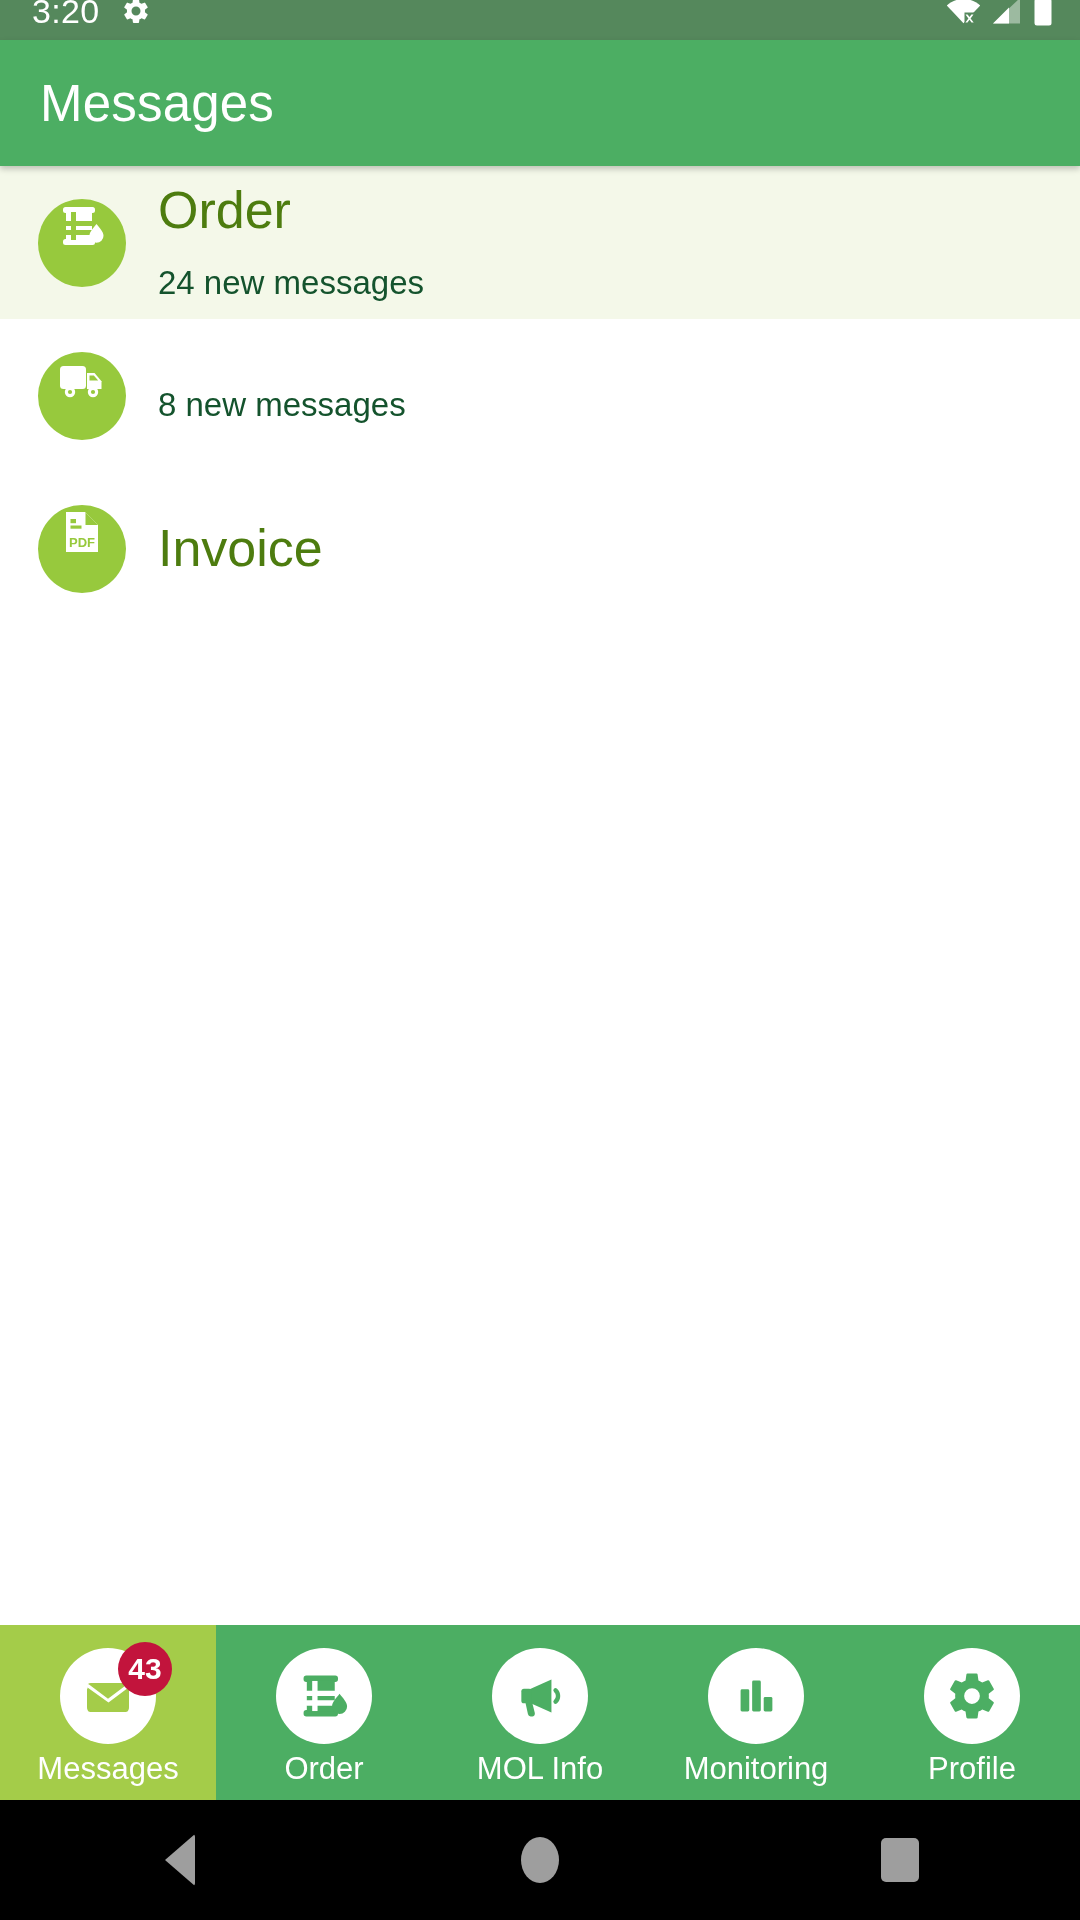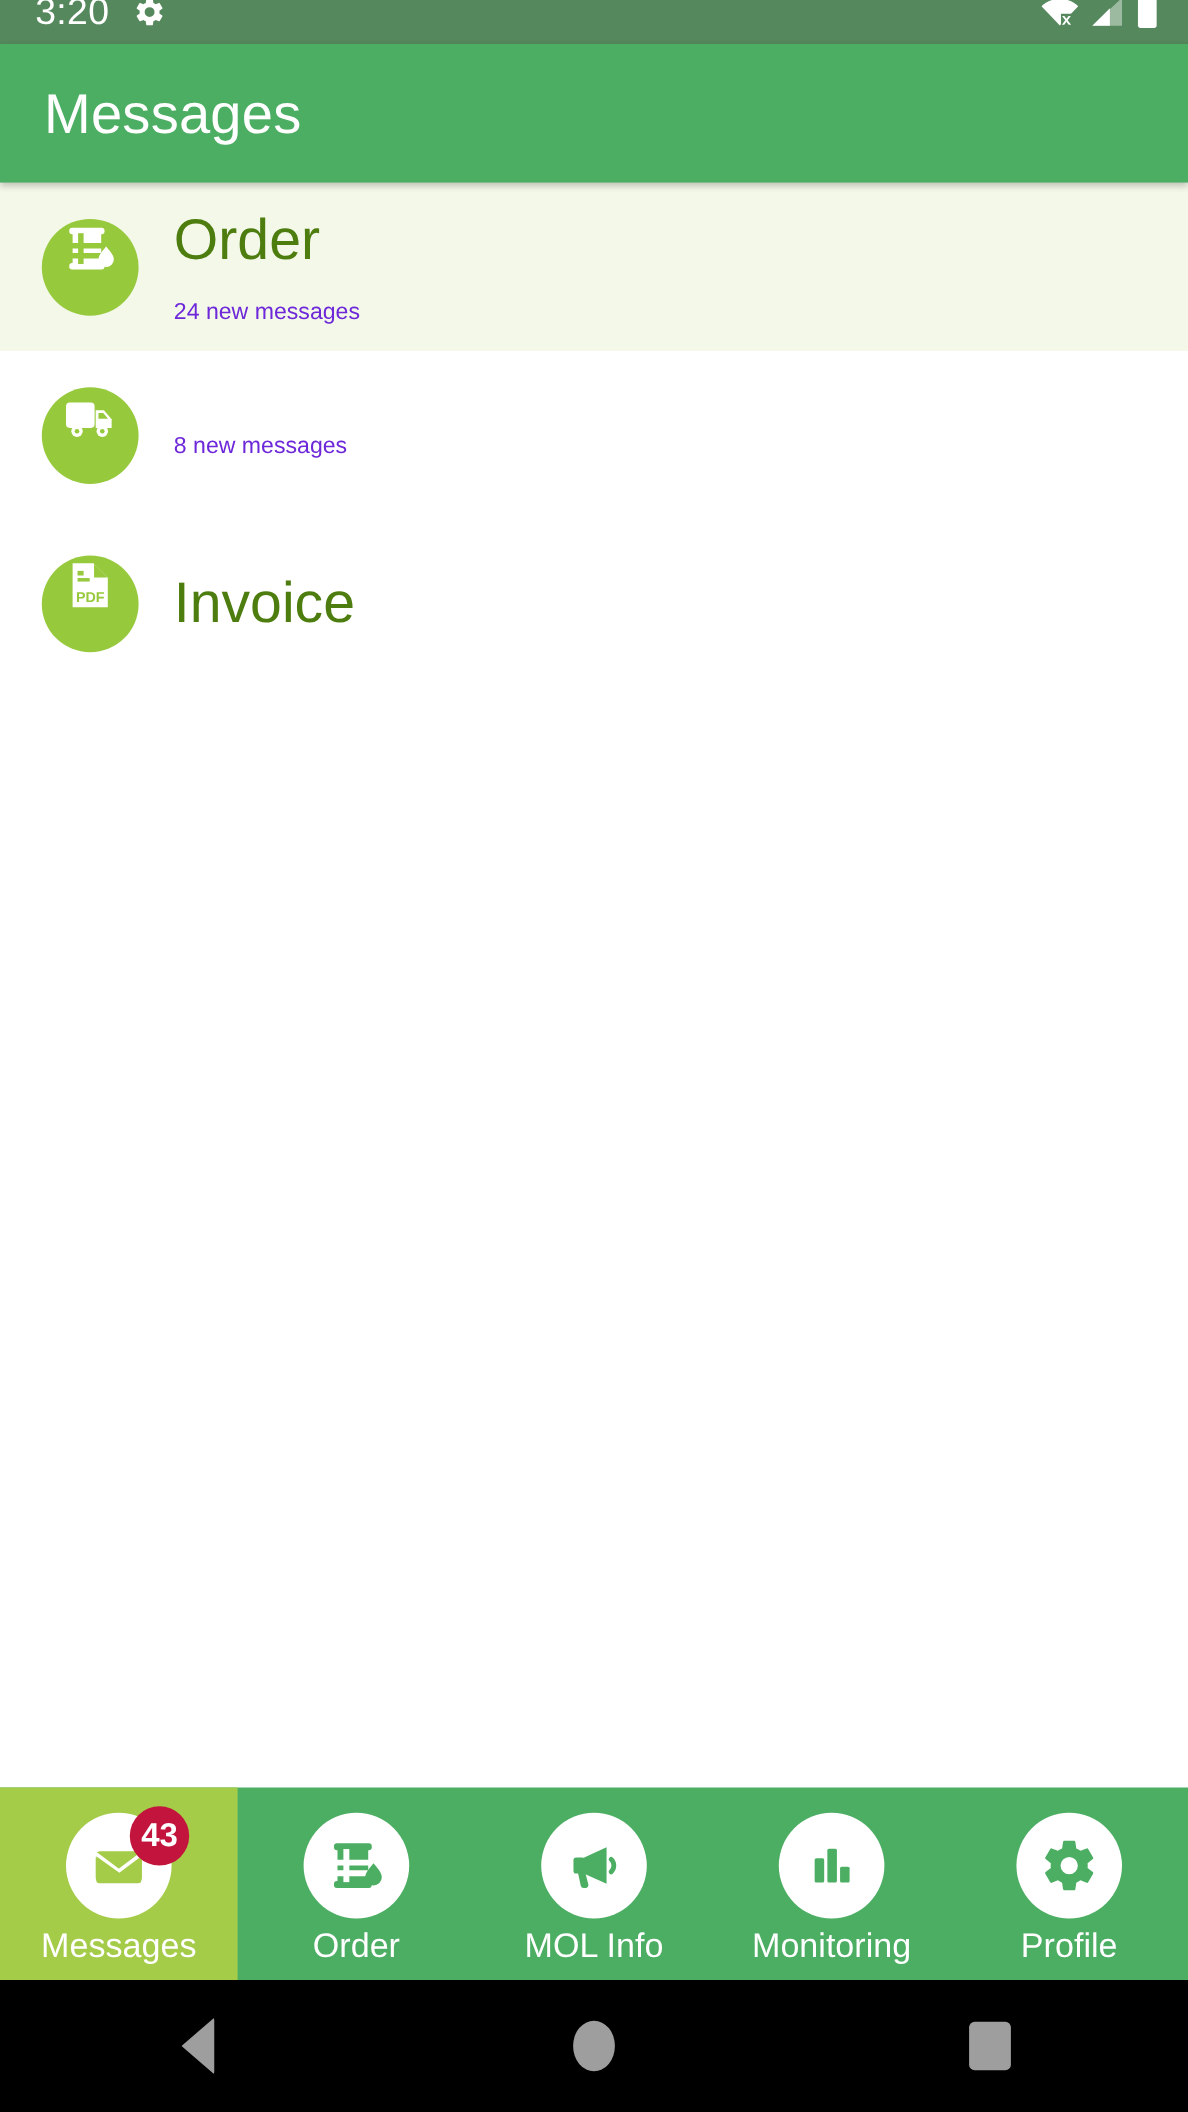--- a/index.html
+++ b/index.html
@@ -103,22 +103,22 @@
     flex-direction: column;
     justify-content: center;
   }
   .item-title {
     font-size: 52px;
     color: #4d7c0f;
     line-height: 1.18;
     font-weight: 400;
   }
   .item-sub {
-    font-size: 21px;
-    color: #6d28d9;
+    font-size: 33px;
+    color: #14532d;
     line-height: 1.3;
     margin-top: 20px;
     font-weight: 400;
   }
 
   
   .bottom-nav {
     height: 175px;
     background: #4CAE63;
     display: flex;

